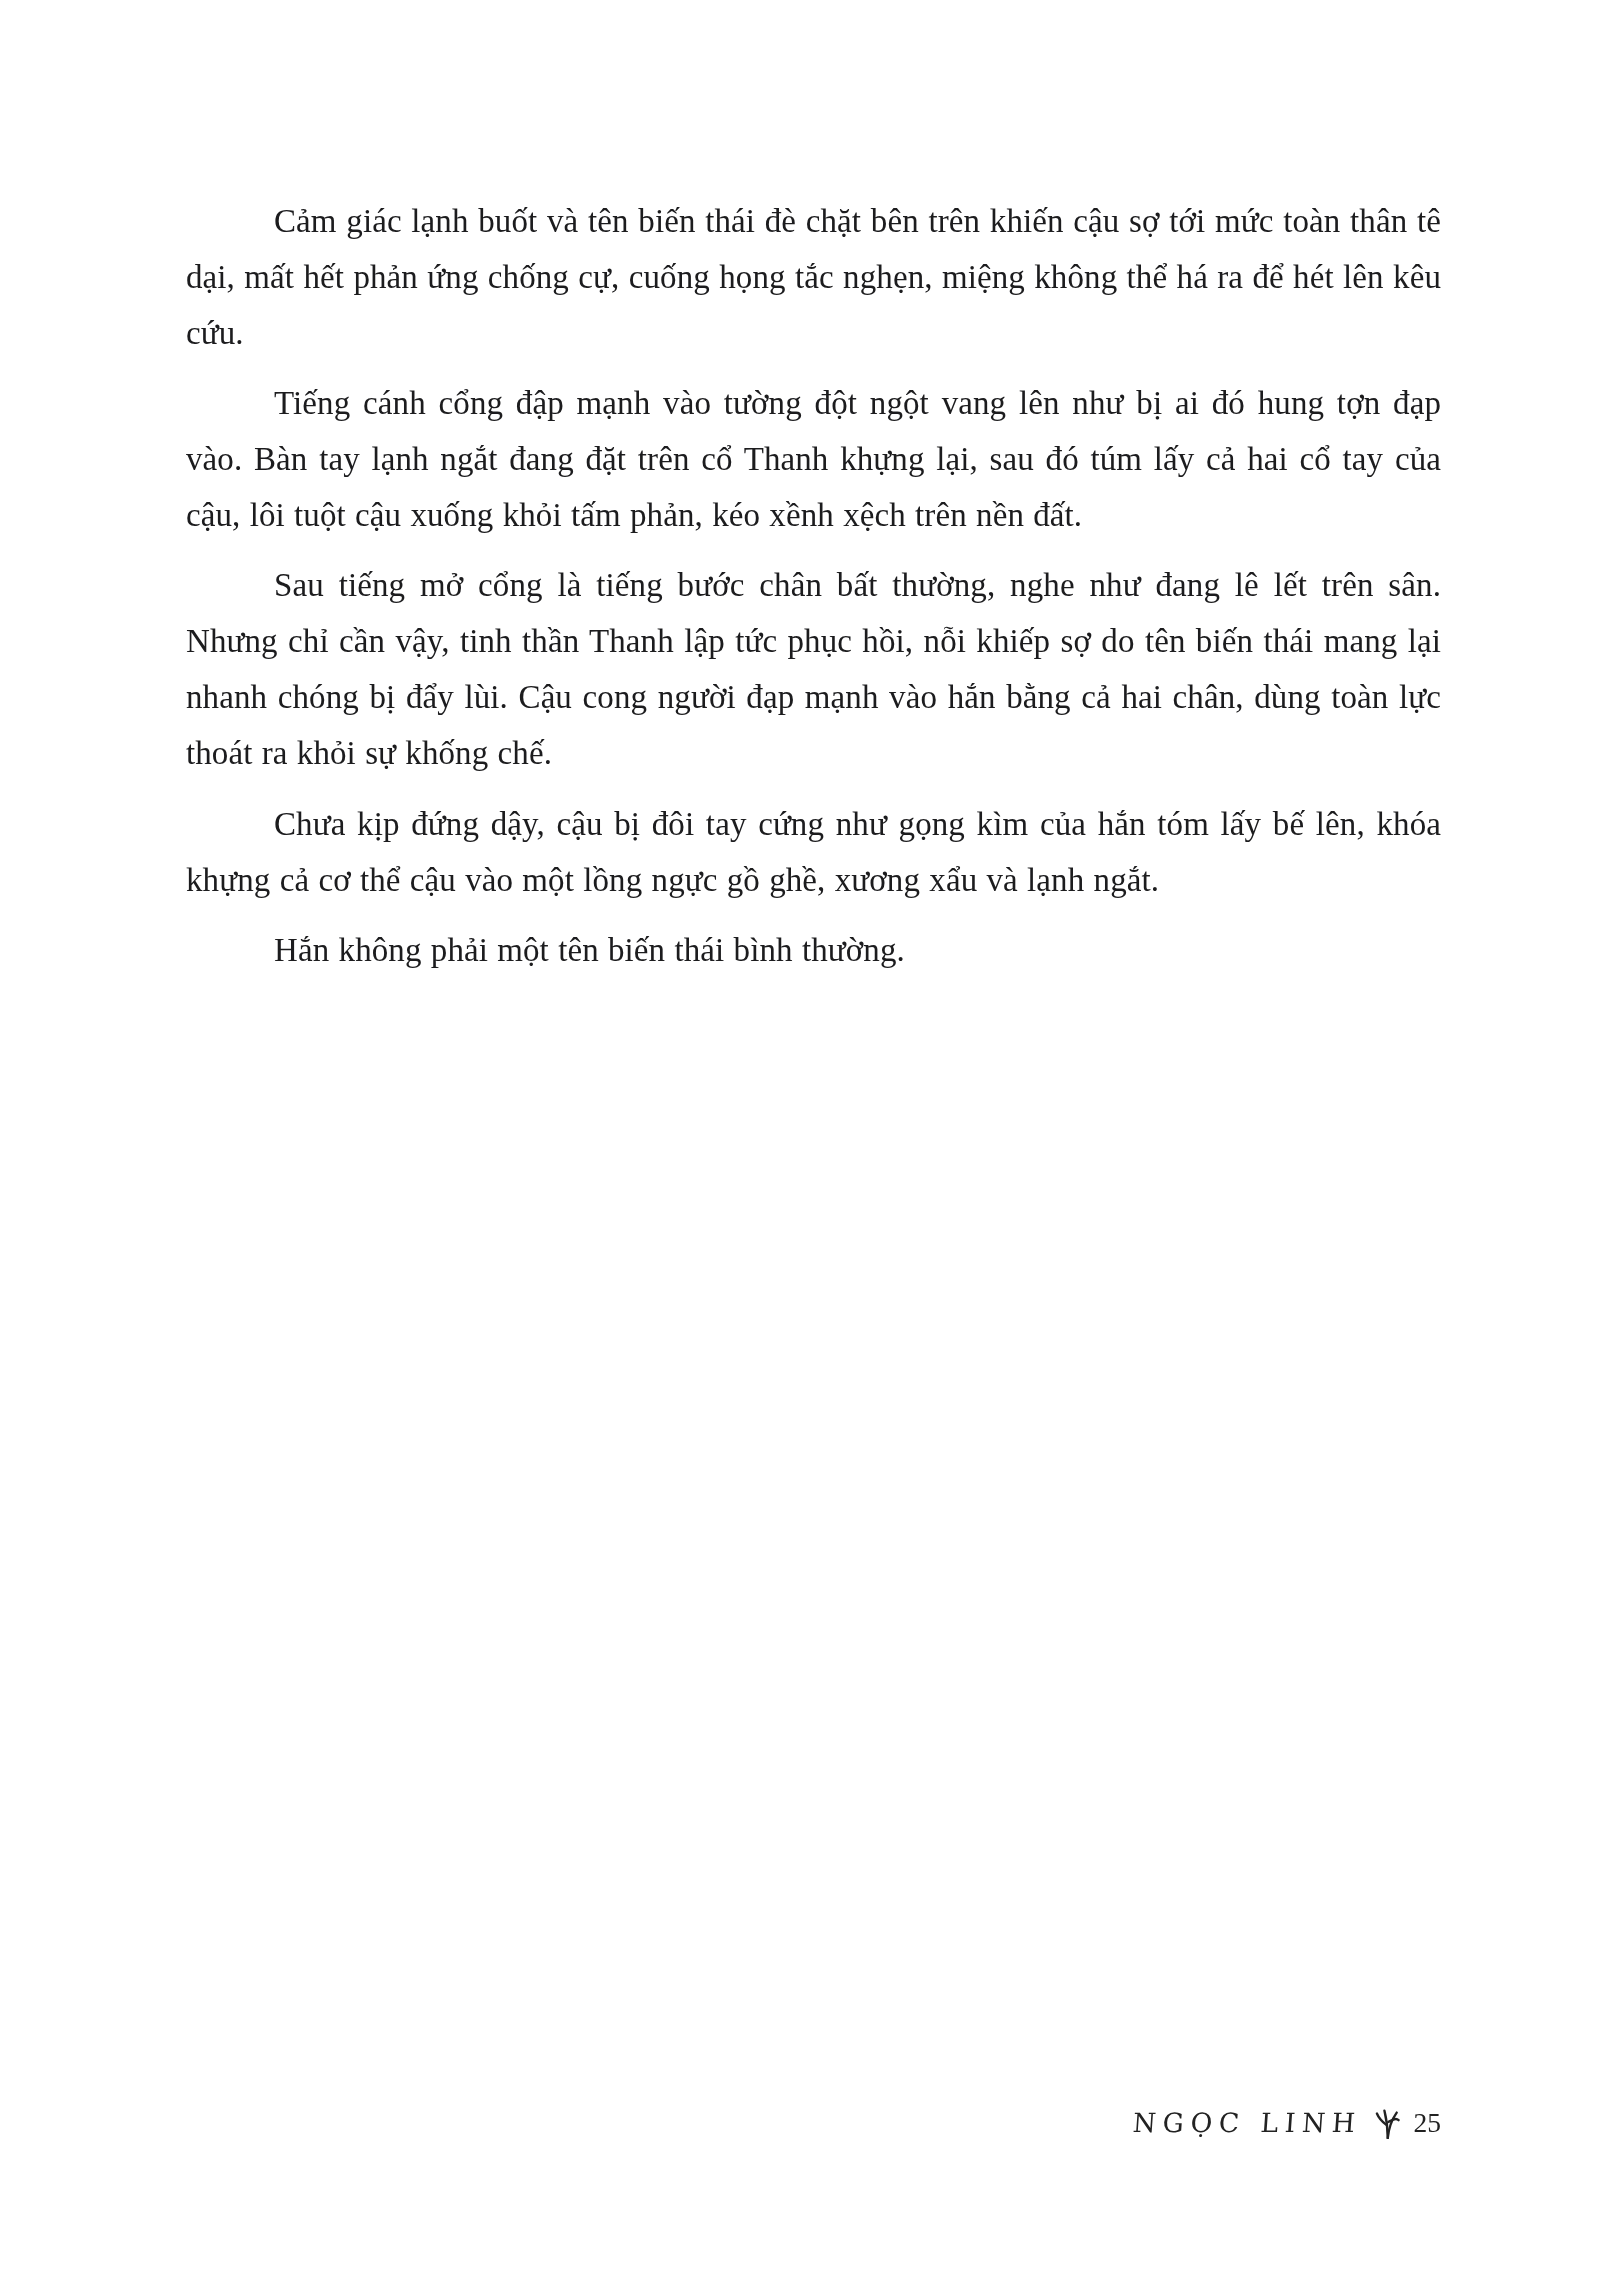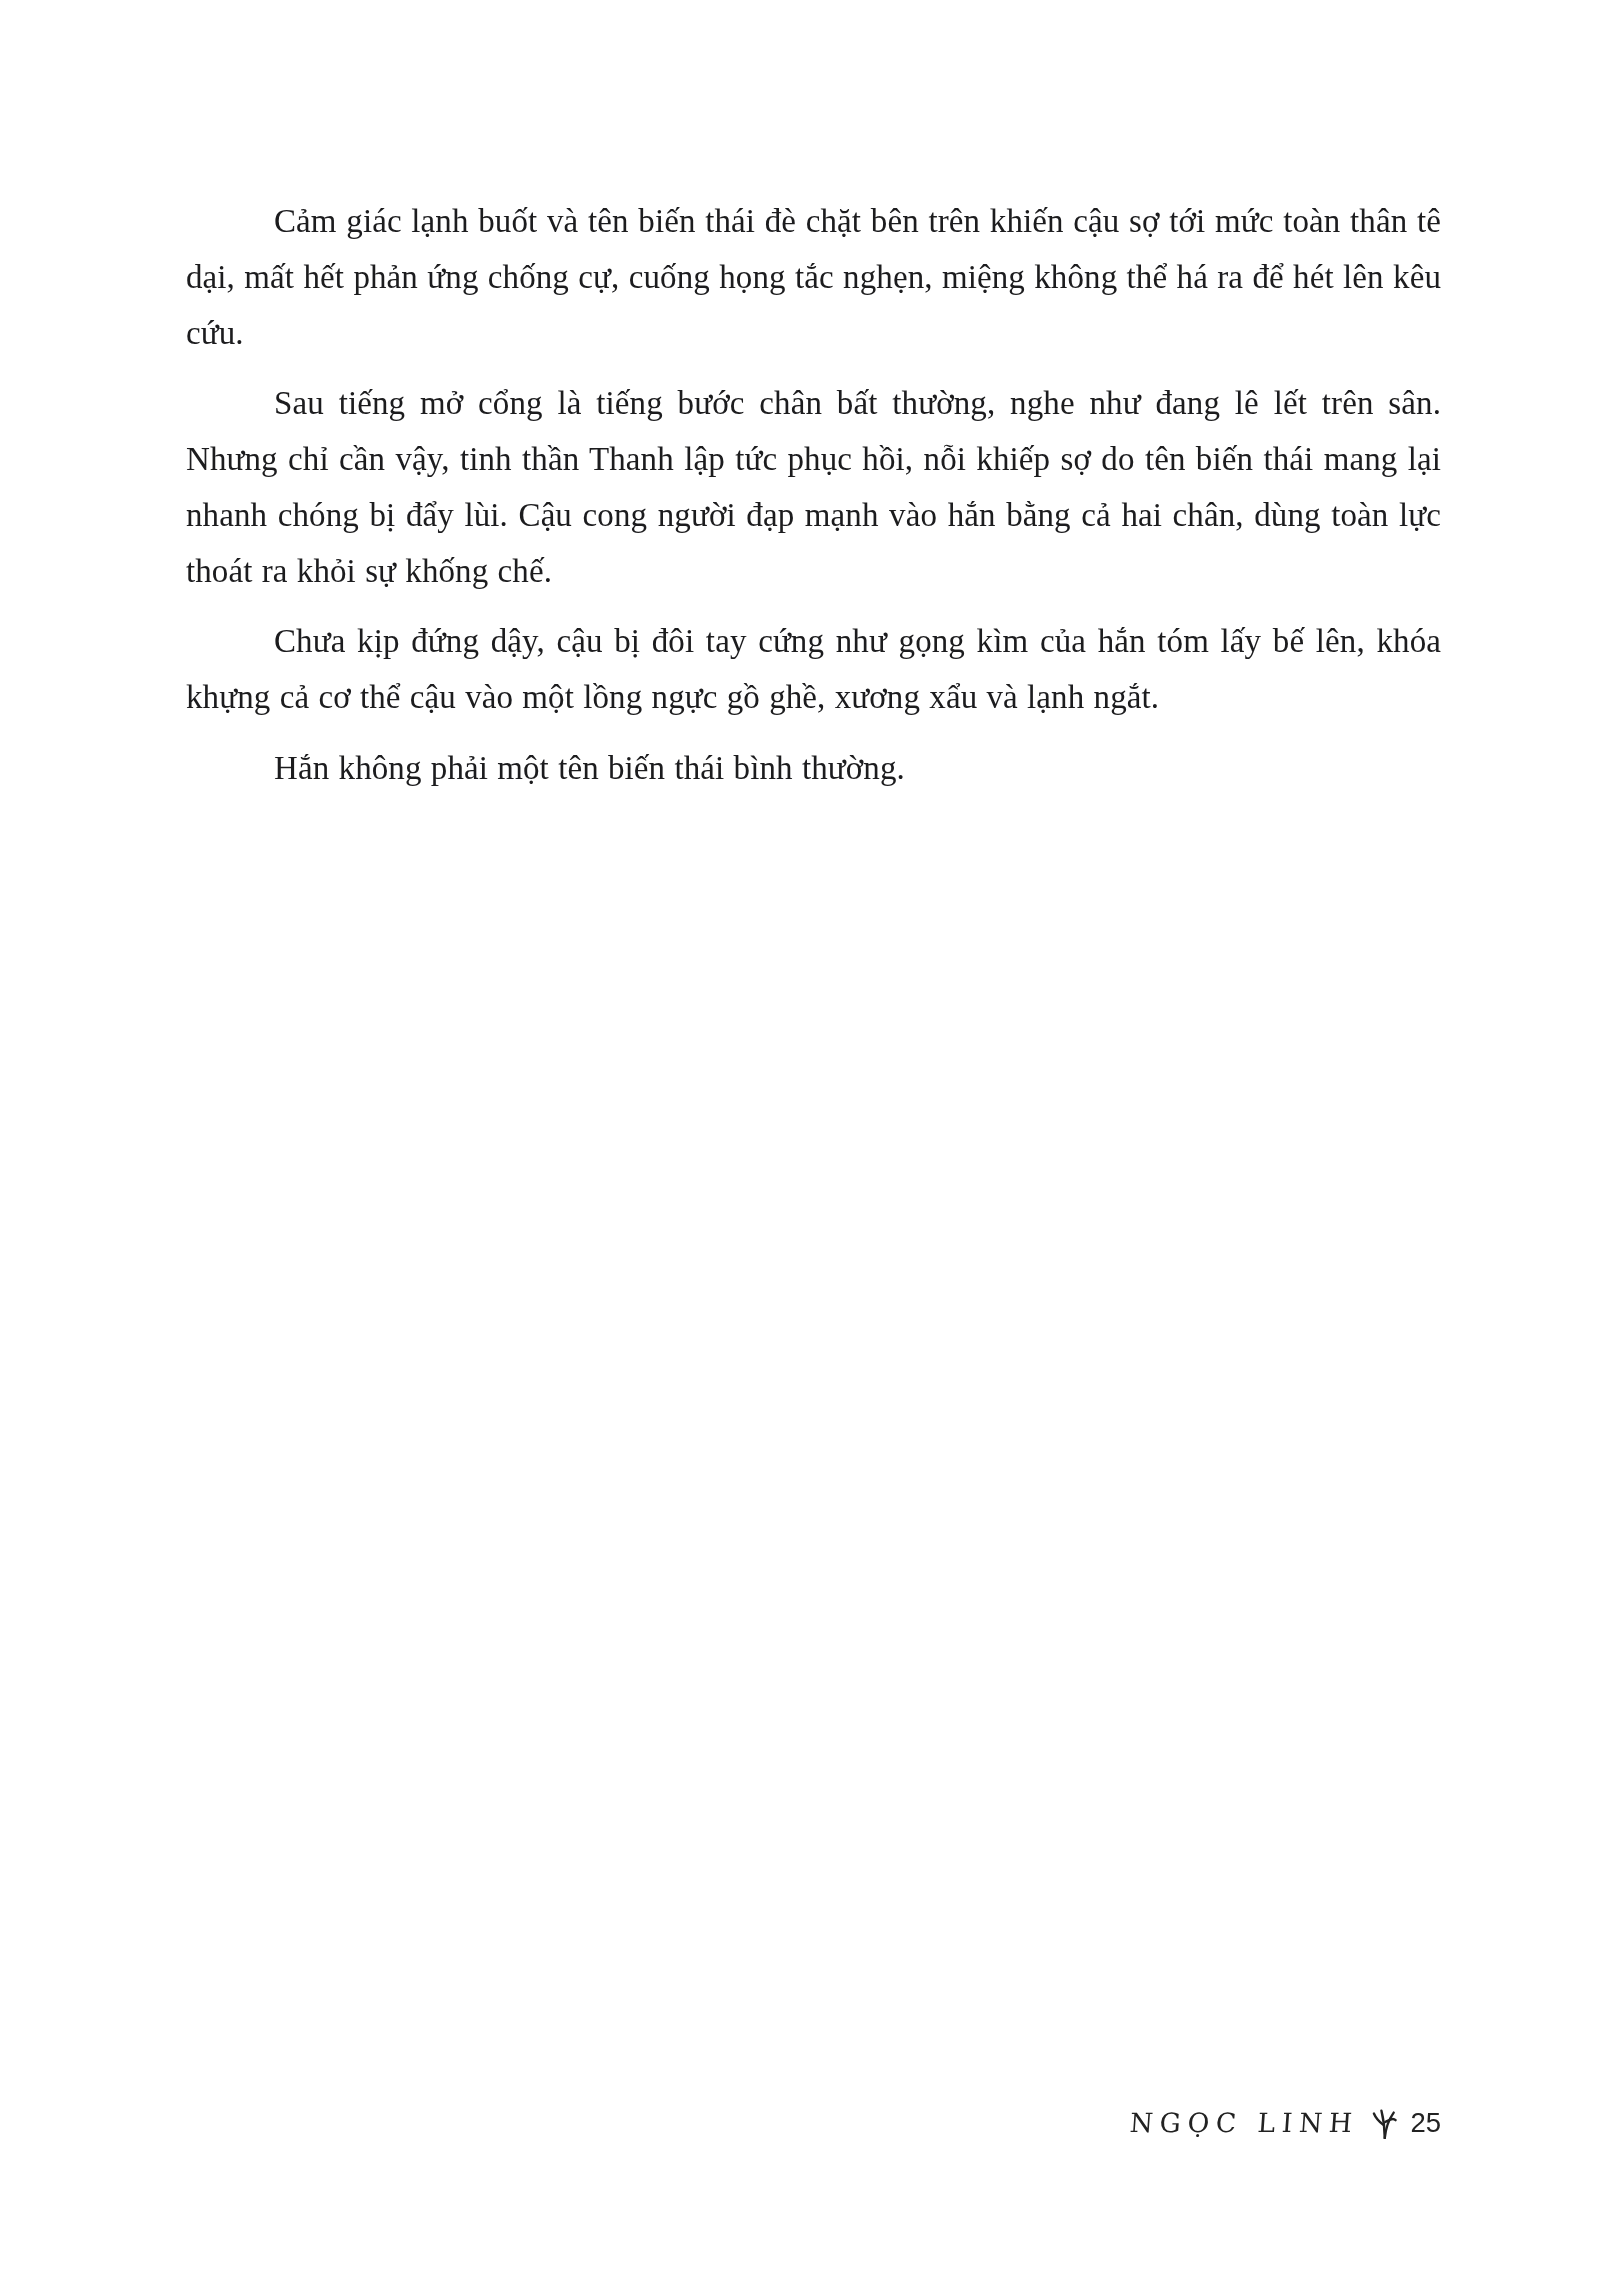--- a/index.html
+++ b/index.html
@@ -47,31 +47,32 @@
     font-weight: 500;
     color: #222;
     transform: skewX(-4deg);
   }
   .leaf-icon {
     display: inline-flex;
     align-items: flex-end;
     height: 33px;
   }
   .page-number {
-    font-family: Liberation Sans, sans-serif;
+    font-family: Liberation Serif, serif;
     font-size: 27.5px;
     color: #222;
   }
 </style>
 </head>
 <body>
 
 <main class="page">
   <section class="page-body">
     <p>Cảm giác lạnh buốt và tên biến thái đè chặt bên trên khiến cậu sợ tới mức toàn thân tê dại, mất hết phản ứng chống cự, cuống họng tắc nghẹn, miệng không thể há ra để hét lên kêu cứu.</p>
+    <p>Tiếng cánh cổng đập mạnh vào tường đột ngột vang lên như bị ai đó hung tợn đạp vào. Bàn tay lạnh ngắt đang đặt trên cổ Thanh khựng lại, sau đó túm lấy cả hai cổ tay của cậu, lôi tuột cậu xuống khỏi tấm phản, kéo xềnh xệch trên nền đất.</p>
     <p>Sau tiếng mở cổng là tiếng bước chân bất thường, nghe như đang lê lết trên sân. Nhưng chỉ cần vậy, tinh thần Thanh lập tức phục hồi, nỗi khiếp sợ do tên biến thái mang lại nhanh chóng bị đẩy lùi. Cậu cong người đạp mạnh vào hắn bằng cả hai chân, dùng toàn lực thoát ra khỏi sự khống chế.</p>
     <p>Chưa kịp đứng dậy, cậu bị đôi tay cứng như gọng kìm của hắn tóm lấy bế lên, khóa khựng cả cơ thể cậu vào một lồng ngực gồ ghề, xương xẩu và lạnh ngắt.</p>
     <p>Hắn không phải một tên biến thái bình thường.</p>
   </section>
 
   <footer class="page-footer">
     <span class="author-name">NGỌC LINH</span>
     <span class="leaf-icon">
       <svg width="27.5" height="33" viewBox="0 0 58 70" xmlns="http://www.w3.org/2000/svg">
         <g stroke="#222" stroke-width="5" fill="none" stroke-linecap="round">

